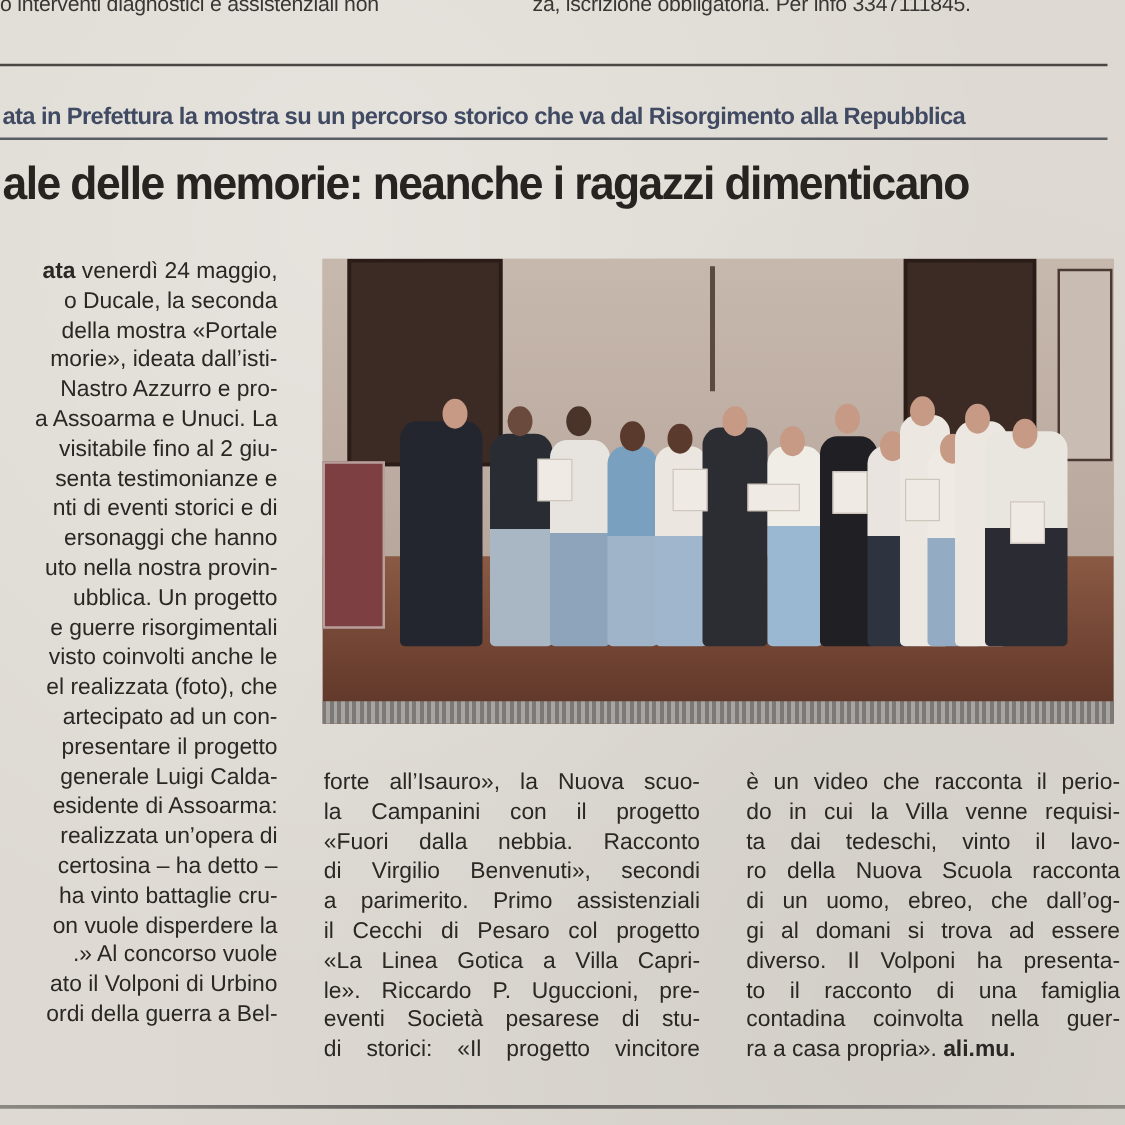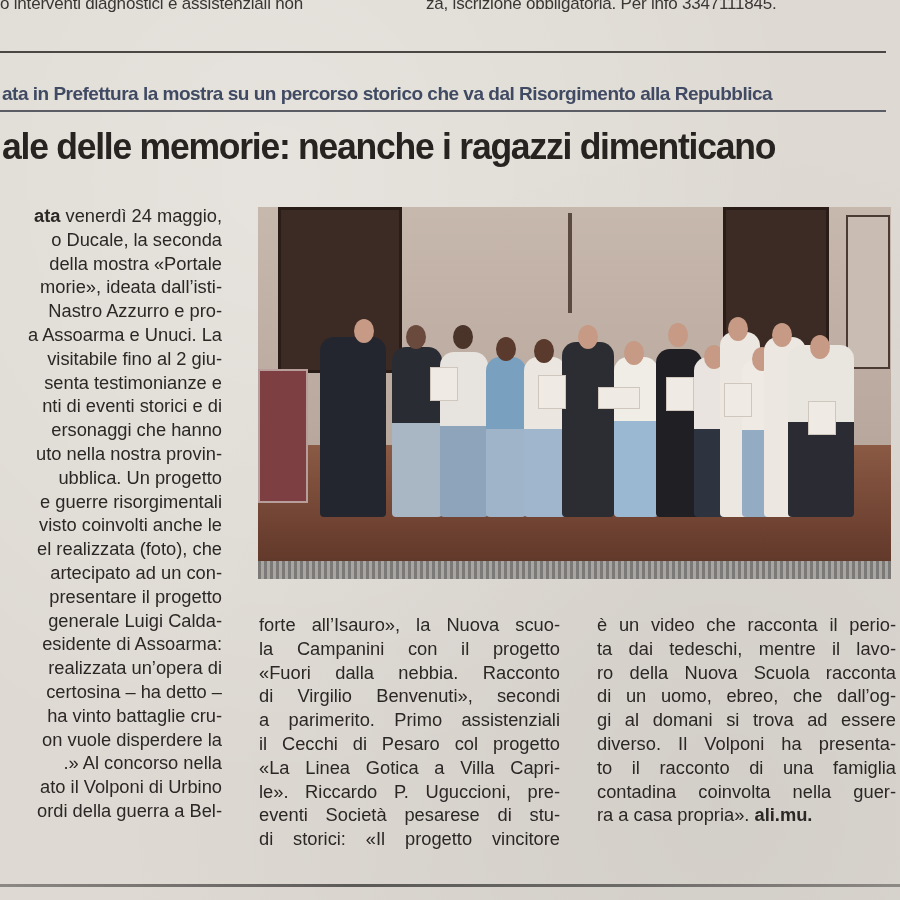--- a/index.html
+++ b/index.html
@@ -73,21 +73,21 @@
   <span class="ln">visto coinvolti anche le</span>
   <span class="ln">el realizzata (foto), che</span>
   <span class="ln">artecipato ad un con-</span>
   <span class="ln">presentare il progetto</span>
   <span class="ln">generale Luigi Calda-</span>
   <span class="ln">esidente di Assoarma:</span>
   <span class="ln">realizzata un’opera di</span>
   <span class="ln">certosina – ha detto –</span>
   <span class="ln">ha vinto battaglie cru-</span>
   <span class="ln">on vuole disperdere la</span>
-  <span class="ln">.» Al concorso nella</span>
+  <span class="ln">.» Al concorso vuole</span>
   <span class="ln">ato il Volponi di Urbino</span>
   <span class="ln">ordi della guerra a Bel-</span>
 </div>
 
 <div class="photo">
   <div class="wall"></div>
   <div class="door window-left"></div>
   <div class="door window-right"></div>
   <div class="panel-right"></div>
   <div class="sconce"></div>
@@ -138,21 +138,22 @@
   <span class="ln j">a parimerito. Primo assistenziali</span>
   <span class="ln j">il Cecchi di Pesaro col progetto</span>
   <span class="ln j">«La Linea Gotica a Villa Capri-</span>
   <span class="ln j">le». Riccardo P. Uguccioni, pre-</span>
   <span class="ln j">eventi Società pesarese di stu-</span>
   <span class="ln j">di storici: «Il progetto vincitore</span>
 </div>
 
 <div class="col col3">
   <span class="ln j">è un video che racconta il perio-</span>
-  <span class="ln j">ta dai tedeschi, mentre il lavo-</span>
+  <span class="ln j">do in cui la Villa venne requisi-</span>
+  <span class="ln j">ta dai tedeschi, vinto il lavo-</span>
   <span class="ln j">ro della Nuova Scuola racconta</span>
   <span class="ln j">di un uomo, ebreo, che dall’og-</span>
   <span class="ln j">gi al domani si trova ad essere</span>
   <span class="ln j">diverso. Il Volponi ha presenta-</span>
   <span class="ln j">to il racconto di una famiglia</span>
   <span class="ln j">contadina coinvolta nella guer-</span>
   <span class="ln"><span>ra a casa propria».</span> <b class="strong">ali.mu.</b></span>
 </div>
 
 <div class="sep-bottom"></div>

